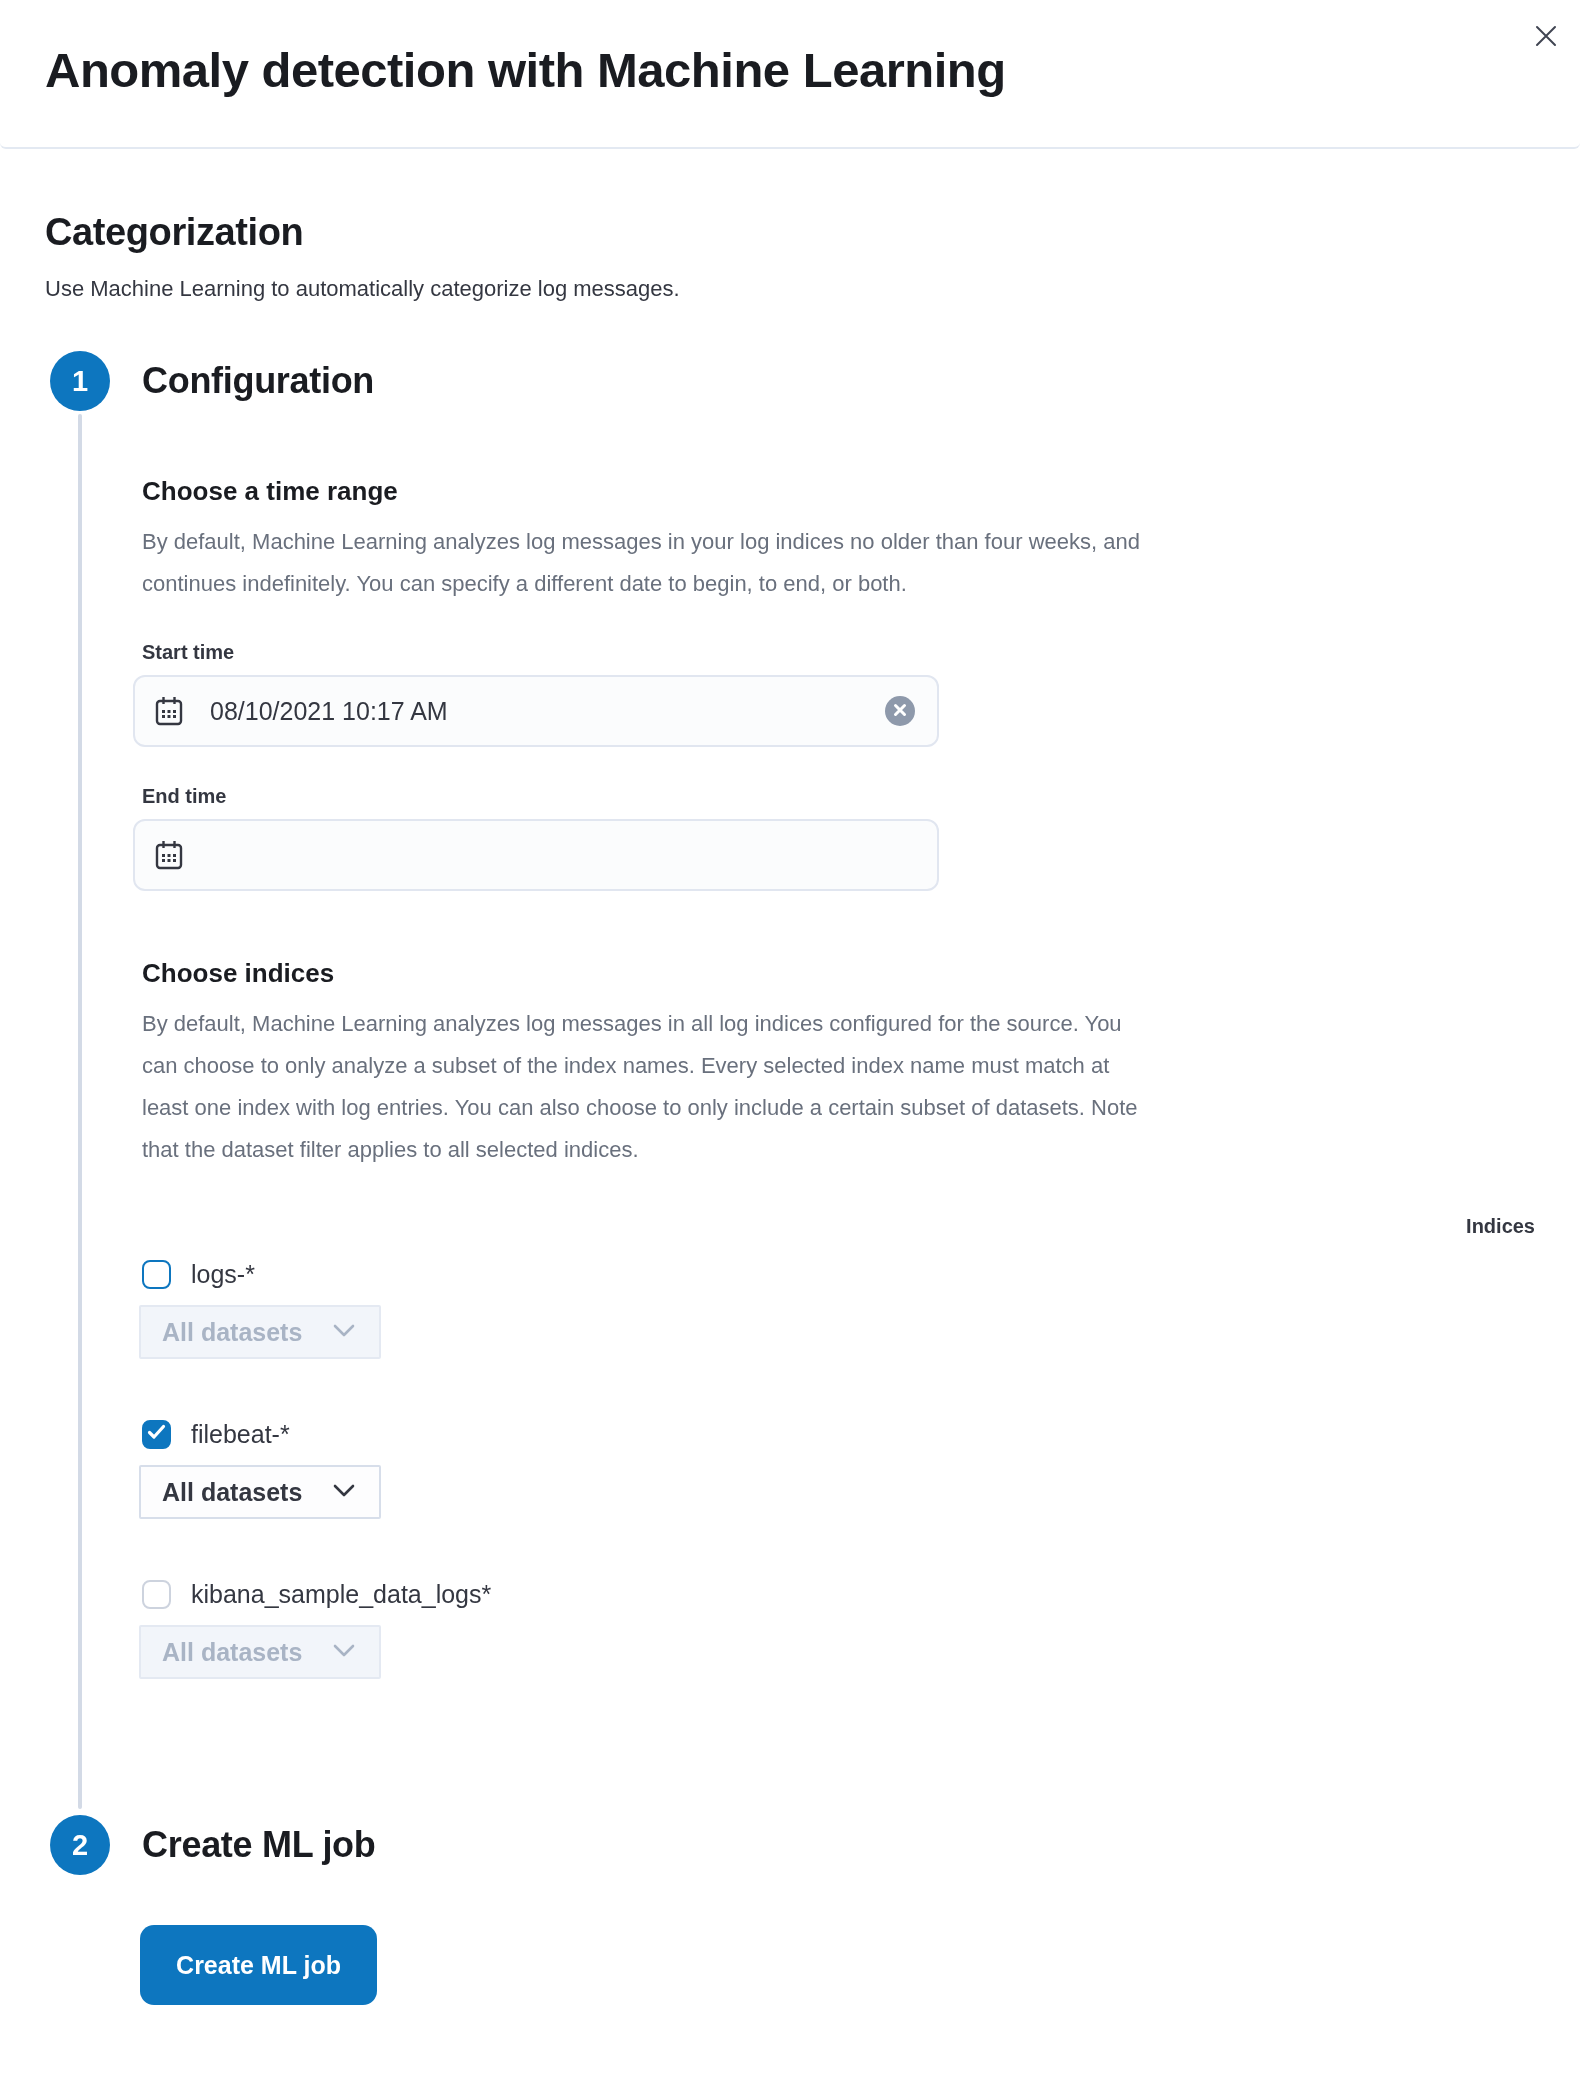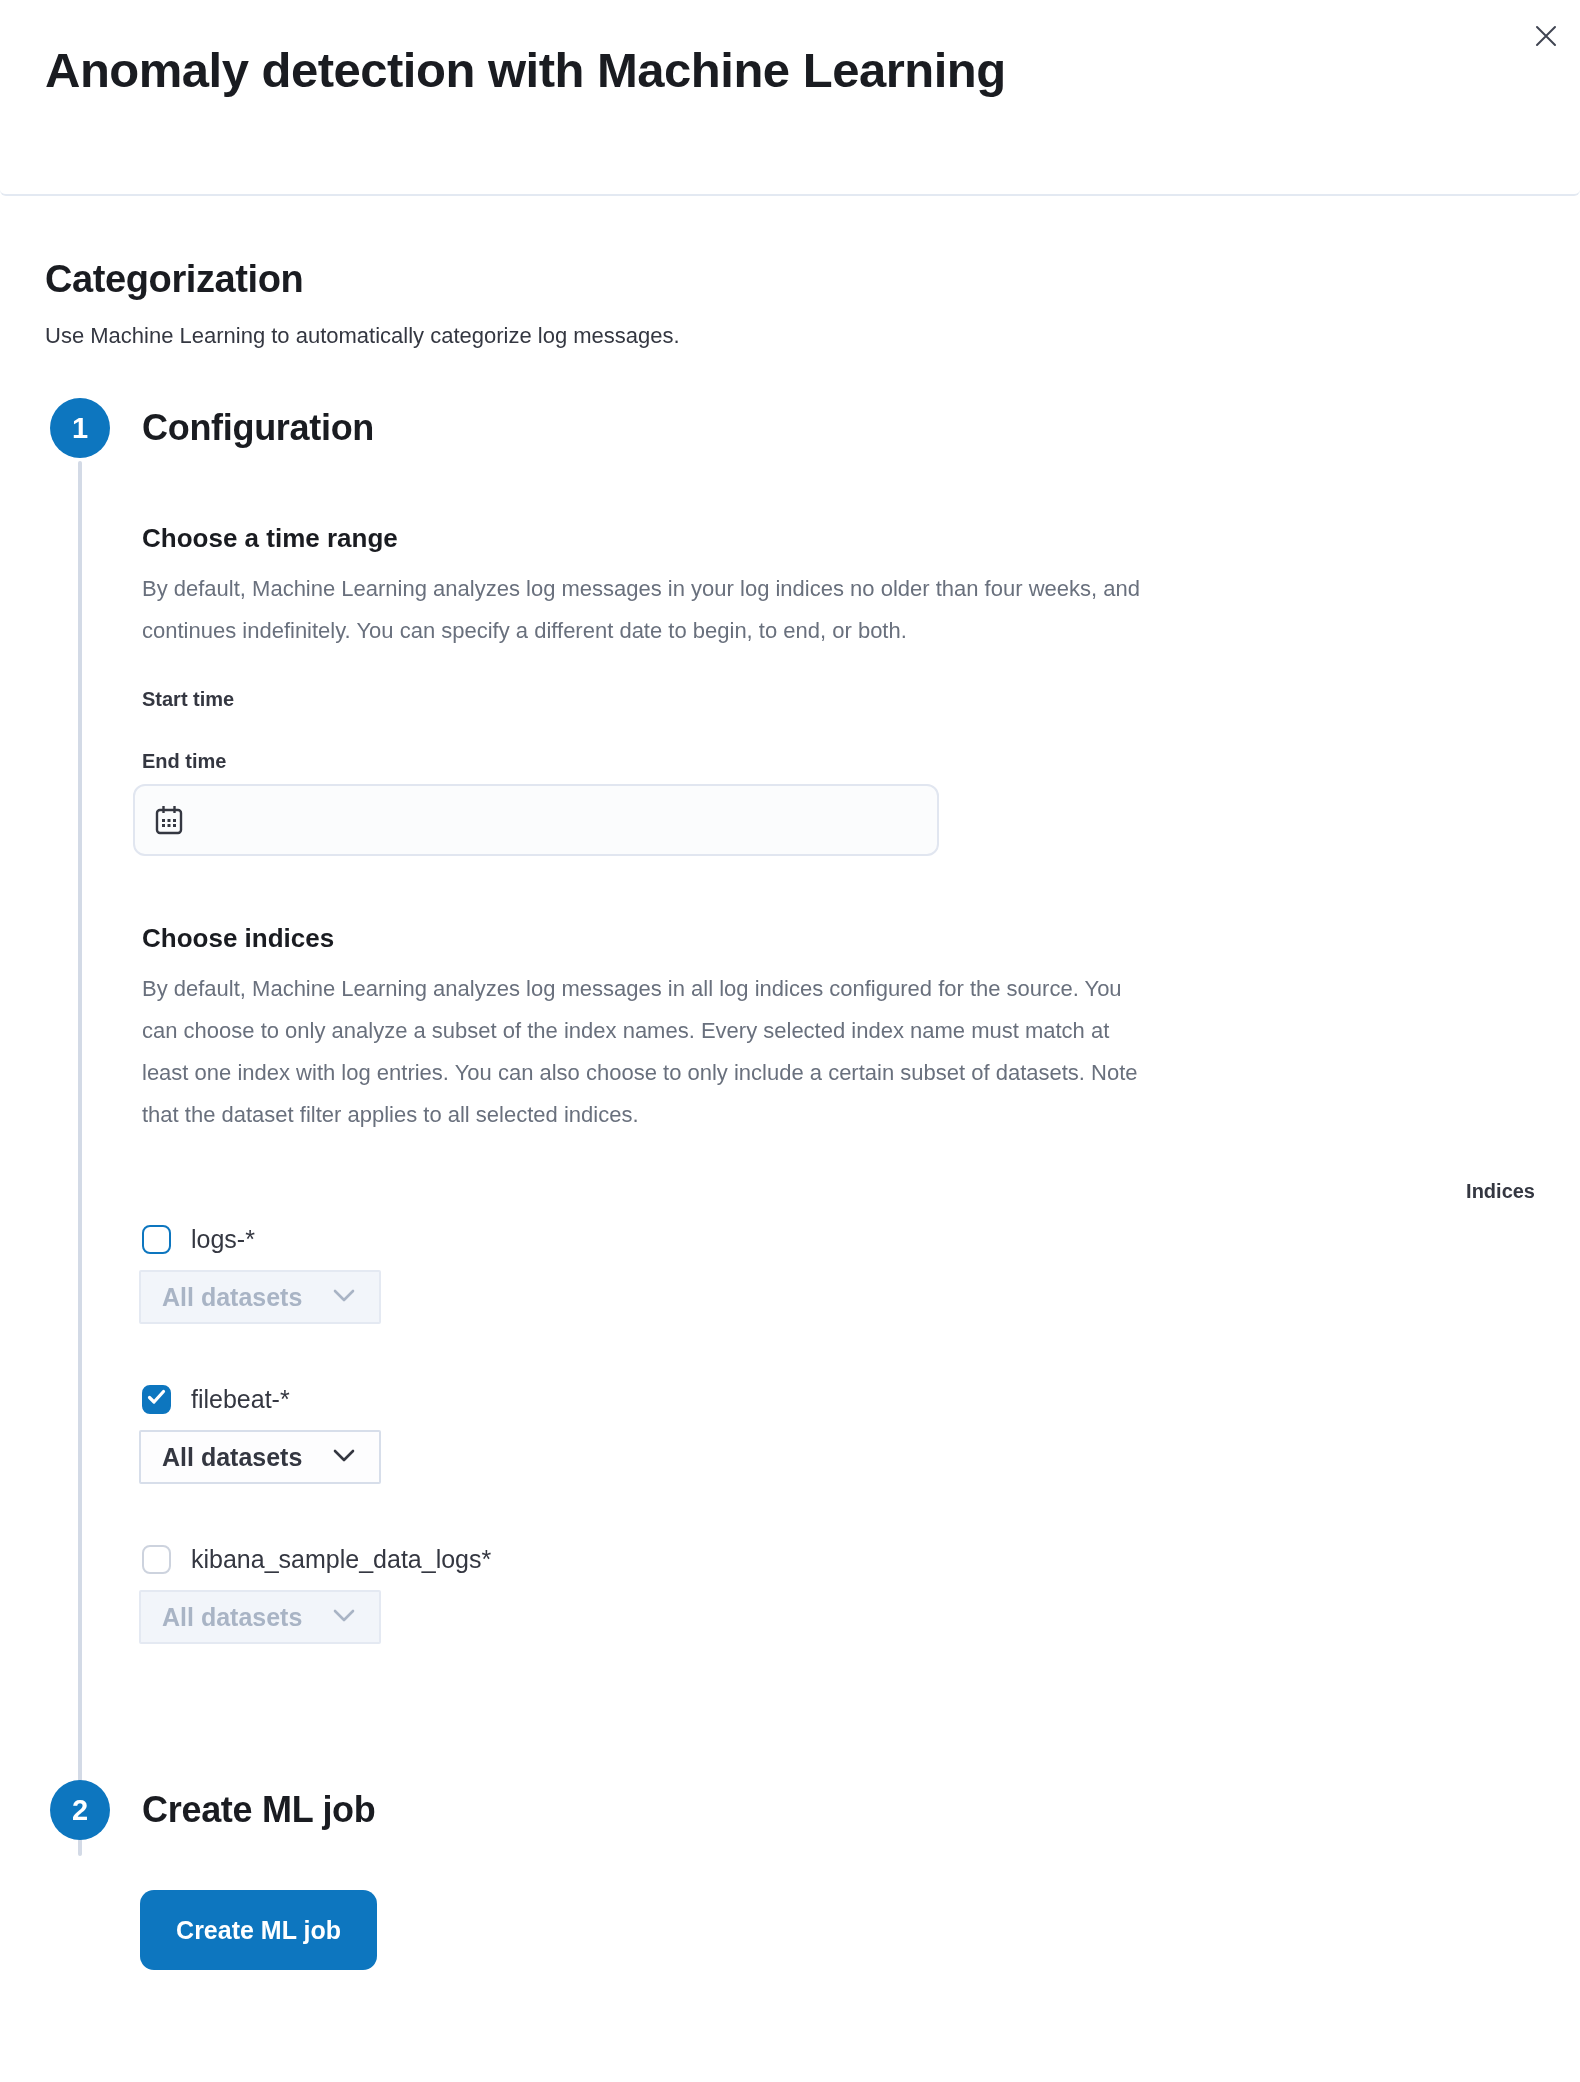--- a/index.html
+++ b/index.html
@@ -1,21 +1,21 @@
 <!DOCTYPE html>
 <html><head>
 <meta charset="utf-8">
 <style>
   * { margin:0; padding:0; box-sizing:border-box; }
   html,body { background:#fff; }
   body { font-family:"Liberation Sans", sans-serif; color:#343741; }
   .modal { position:relative; width:1580px; height:2082px; background:#fff; overflow:hidden; }
 
   
-  .flyout-header { height:196px; padding:40px 45px 0 45px; border-bottom:2px solid #e3e9f2;border-radius:6px; }
+  .flyout-header { height:149px; padding:40px 45px 0 45px; border-bottom:2px solid #e3e9f2;border-radius:6px; }
   .flyout-title { font-size:49px; line-height:60px; font-weight:700; color:#1a1c21; letter-spacing:-0.5px; }
   .close-btn { position:absolute; top:12px; right:10px; width:48px; height:48px; border:none; background:transparent; cursor:pointer; display:flex; align-items:center; justify-content:center; }
   .close-btn svg { display:block; }
 
   
   .body-area { padding:0 45px; }
   .intro-heading { margin-top:60px; font-size:38px; line-height:46px; font-weight:700; color:#1a1c21; letter-spacing:-0.4px; }
   .intro-desc { margin-top:20px; font-size:22px; line-height:28px; color:#343741; }
 
   
@@ -89,20 +89,45 @@
         <div class="step-title">Configuration</div>
       </div>
 
       <div class="step-body step1-body">
 
         <div class="sub-heading">Choose a time range</div>
         <div class="para">By default, Machine Learning analyzes log messages in your log indices no older than four weeks, and
 continues indefinitely. You can specify a different date to begin, to end, or both.</div>
 
         <div class="field-label lbl-start">Start time</div>
+        <div class="dt-input">
+          <span class="cal">
+            <svg width="30" height="32" viewBox="0 0 30 32">
+              <rect x="3" y="6" width="24" height="23" rx="3" fill="none" stroke="#343741" stroke-width="2.4"></rect>
+              <line x1="9.5" y1="2" x2="9.5" y2="9" stroke="#343741" stroke-width="2.4"></line>
+              <line x1="20.5" y1="2" x2="20.5" y2="9" stroke="#343741" stroke-width="2.4"></line>
+              <g fill="#343741">
+                <rect x="8" y="15" width="3" height="3"></rect>
+                  <rect x="13.5" y="15" width="3" height="3"></rect>
+                  <rect x="19" y="15" width="3" height="3"></rect>
+                <rect x="8" y="20" width="3" height="3"></rect>
+                  <rect x="13.5" y="20" width="3" height="3"></rect>
+                  <rect x="19" y="20" width="3" height="3"></rect>
+              </g>
+            </svg>
+          </span>
+          <input class="dt-text" type="text" readonly="" value="08/10/2021 10:17 AM" style="">
+          <button class="clear-btn" aria-label="Clear">
+            <span>
+              <svg width="14" height="14" viewBox="0 0 14 14">
+                  <path d="M2.5 2.5 L11.5 11.5 M11.5 2.5 L2.5 11.5" stroke="#fff" stroke-width="3" stroke-linecap="round"></path>
+                </svg>
+            </span>
+          </button>
+        </div>
 
         <div class="field-label lbl-end">End time</div>
         <div class="dt-input">
           <span class="cal">
             <svg width="30" height="32" viewBox="0 0 30 32">
               <rect x="3" y="6" width="24" height="23" rx="3" fill="none" stroke="#343741" stroke-width="2.4"></rect>
               <line x1="9.5" y1="2" x2="9.5" y2="9" stroke="#343741" stroke-width="2.4"></line>
               <line x1="20.5" y1="2" x2="20.5" y2="9" stroke="#343741" stroke-width="2.4"></line>
               <g fill="#343741">
                 <rect x="8" y="15" width="3" height="3"></rect>

